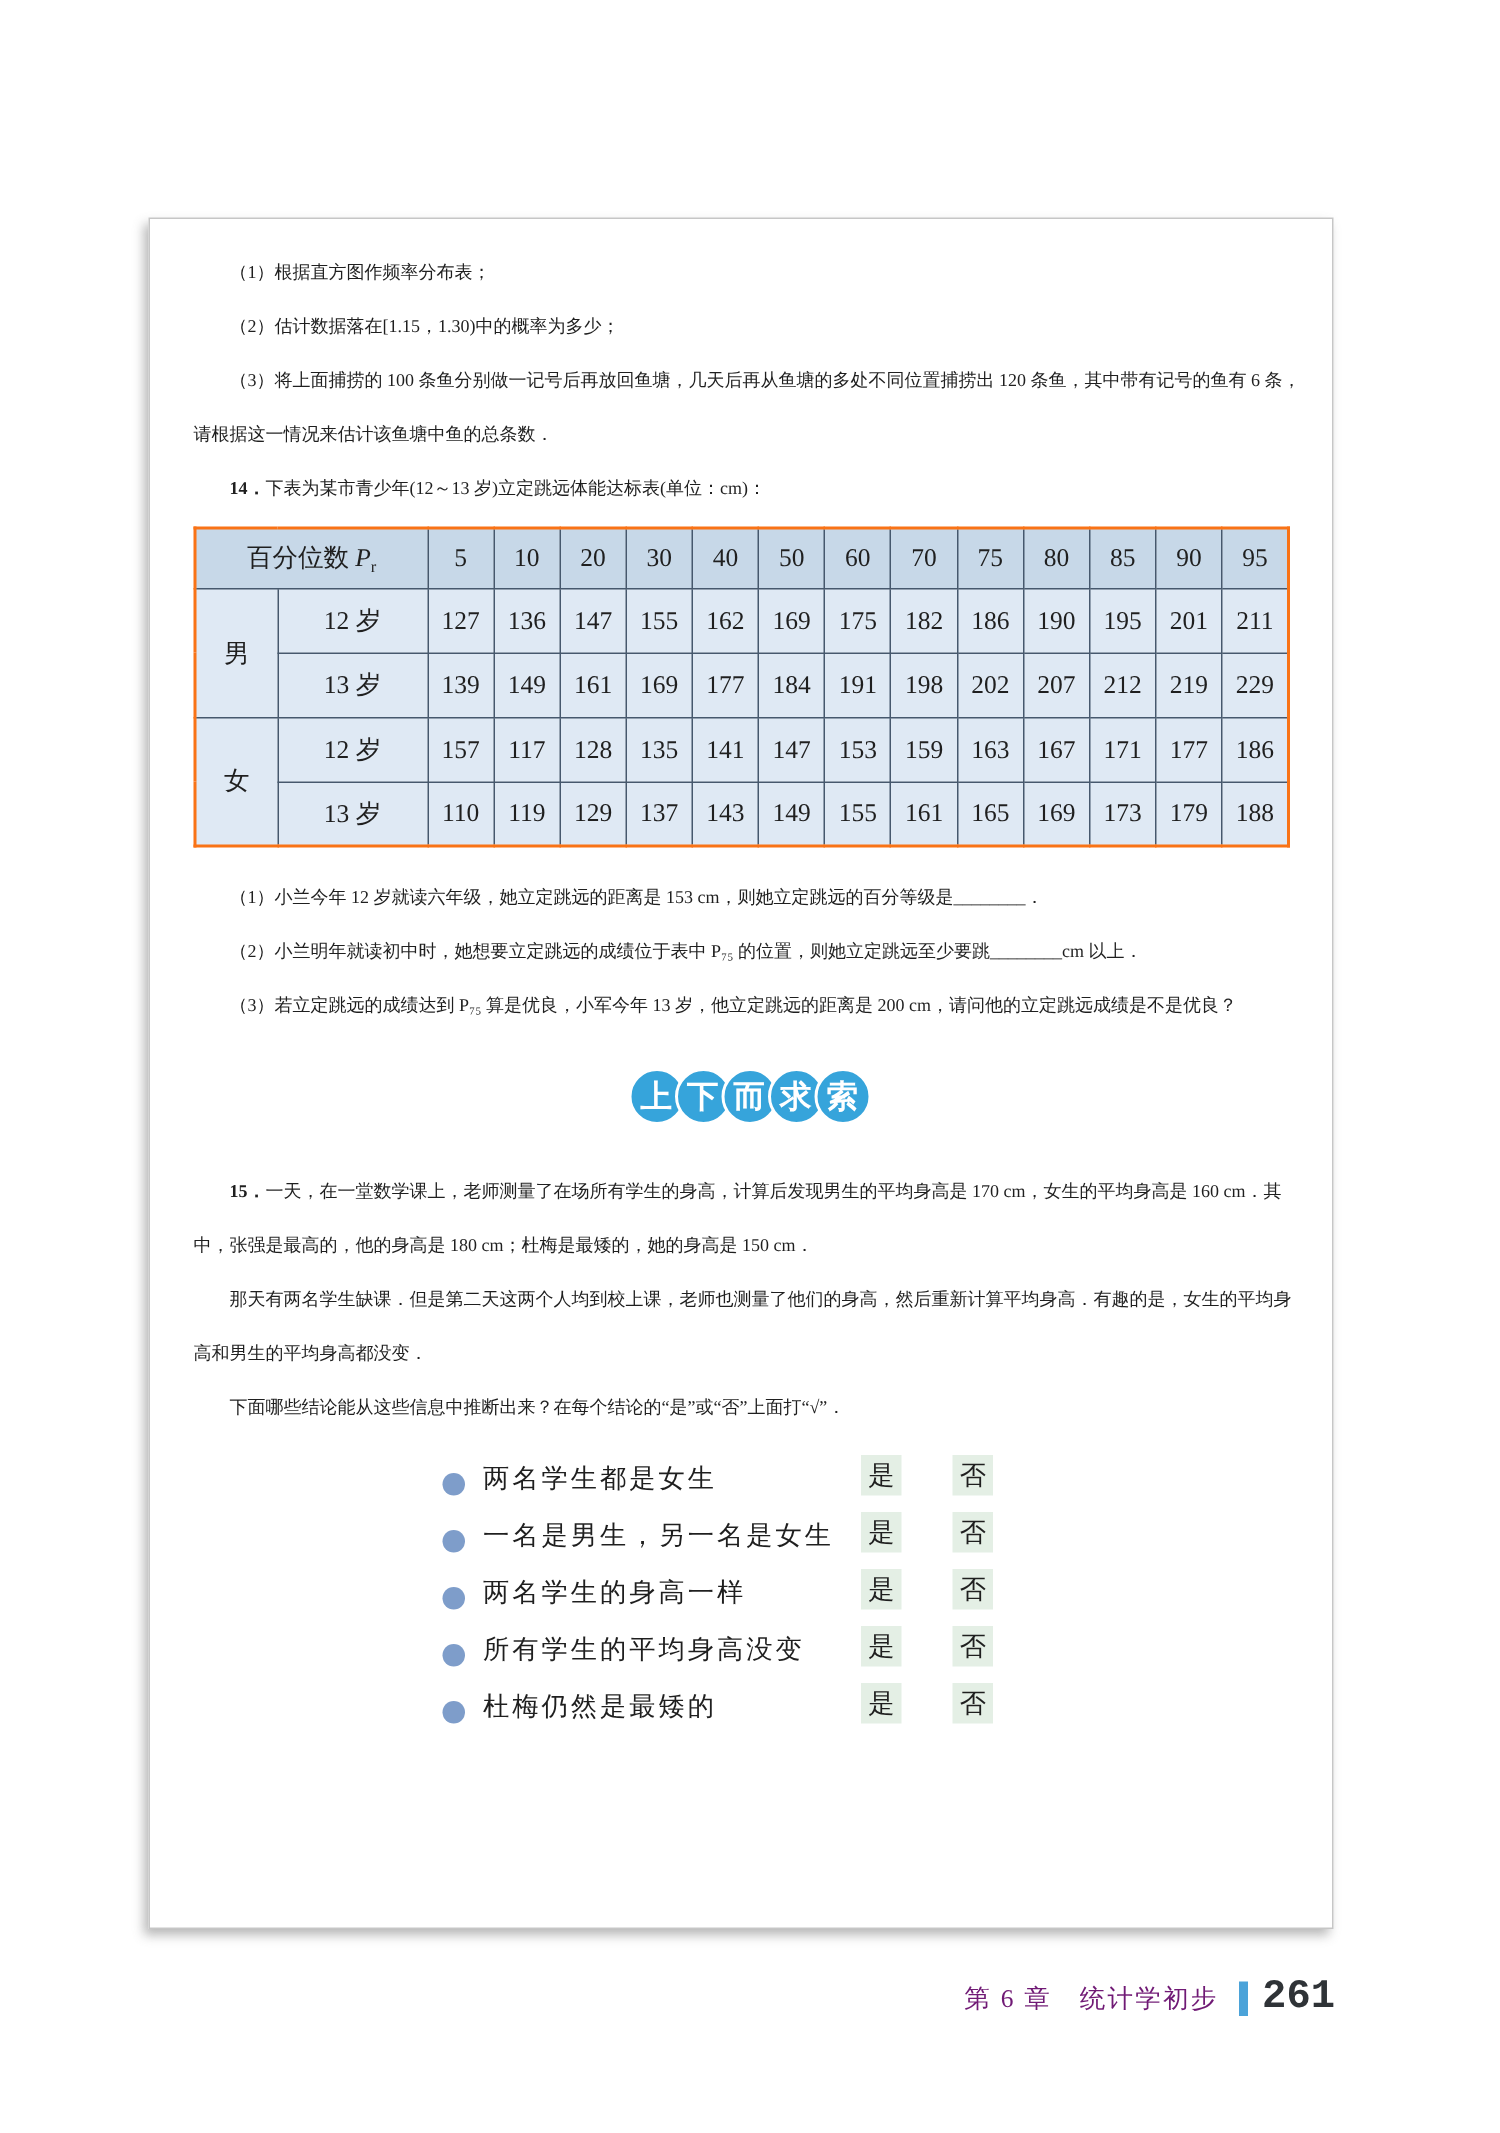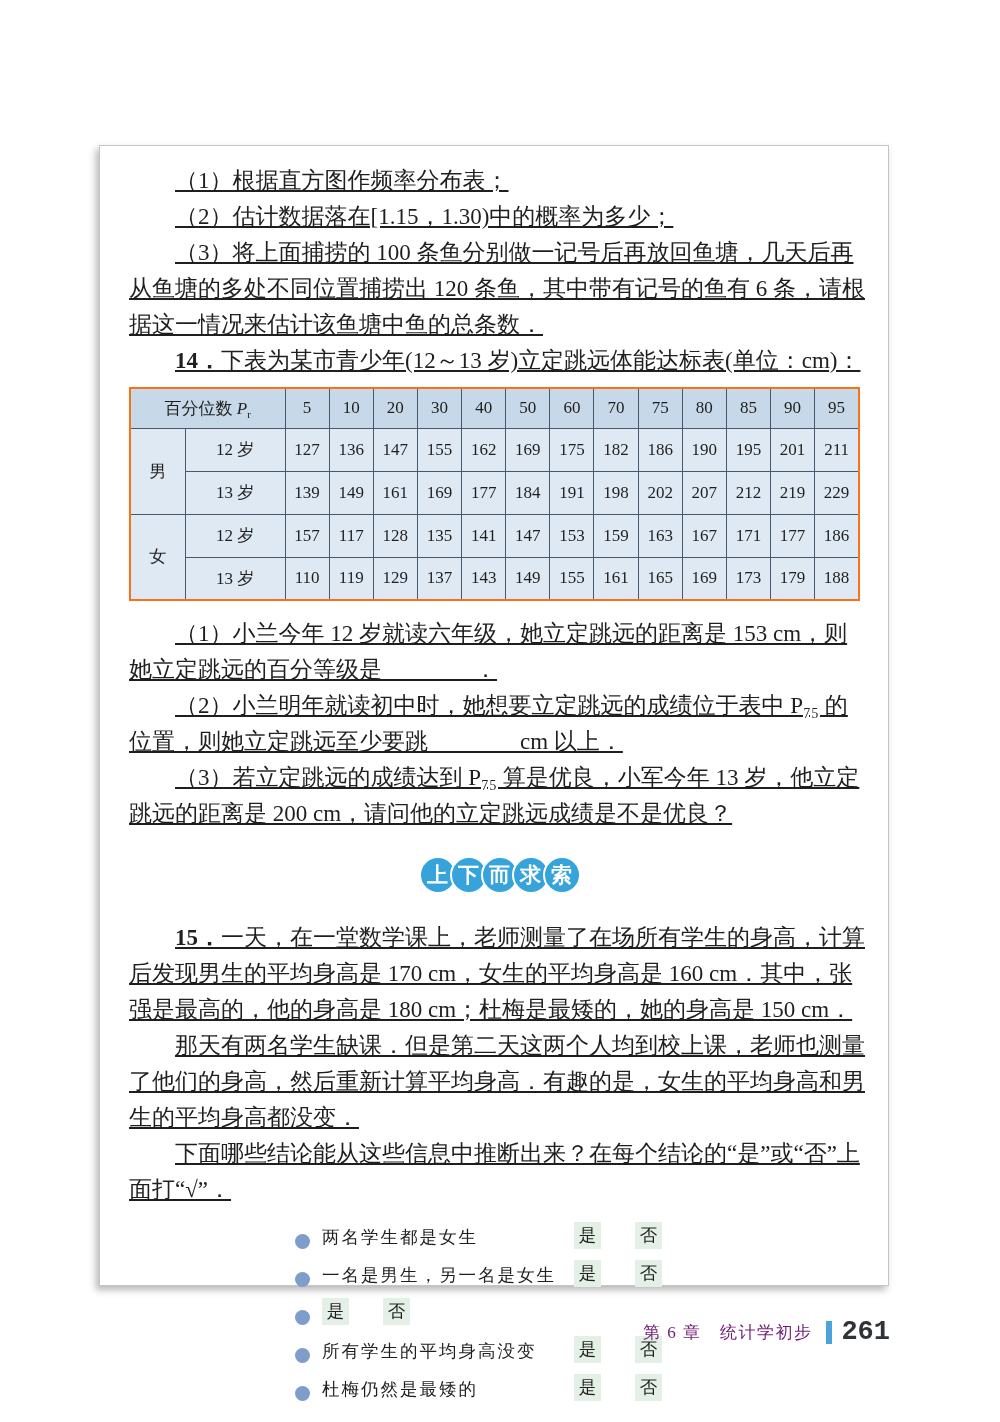--- a/index.html
+++ b/index.html
@@ -6,21 +6,21 @@
   body { background:#ffffff; font-family:"Liberation Serif","DejaVu Serif",serif; color:#1f1f1f; }
   .canvas { position:relative; width:1000px; height:1422px; background:#ffffff; overflow:hidden; }
 
   .page-card {
     position:absolute; left:99px; top:145px; width:790px; height:1141px;
     background:#ffffff; border:1px solid #c6c6c6;
     box-shadow:-3px 4px 7px rgba(95,95,95,.45);
     padding:17px 18px 0 29px;
   }
 
-  .para { font-size:23px; line-height:36px; text-indent:2em;text-decoration:underline; }
+  .para { font-size:12px; line-height:36px; text-indent:2em; }
   .para b { font-weight:bold; }
 
   
   table.ptable {
     width:731px; margin:8px 0 15px 0;
     border-collapse:collapse; table-layout:fixed;
     border:2px solid #f97316;
   }
   table.ptable th, table.ptable td {
     border:1px solid #46586d; text-align:center; vertical-align:middle;
@@ -206,20 +206,21 @@
         <span class="yn no">否</span>
       </div>
       <div class="c-row">
         <span class="bullet"></span>
         <span class="c-label">一名是男生，另一名是女生</span>
         <span class="yn yes">是</span>
         <span class="yn no">否</span>
       </div>
       <div class="c-row">
         <span class="bullet"></span>
+        <span class="c-label">两名学生的身高一样</span>
         <span class="yn yes">是</span>
         <span class="yn no">否</span>
       </div>
       <div class="c-row">
         <span class="bullet"></span>
         <span class="c-label">所有学生的平均身高没变</span>
         <span class="yn yes">是</span>
         <span class="yn no">否</span>
       </div>
       <div class="c-row">

